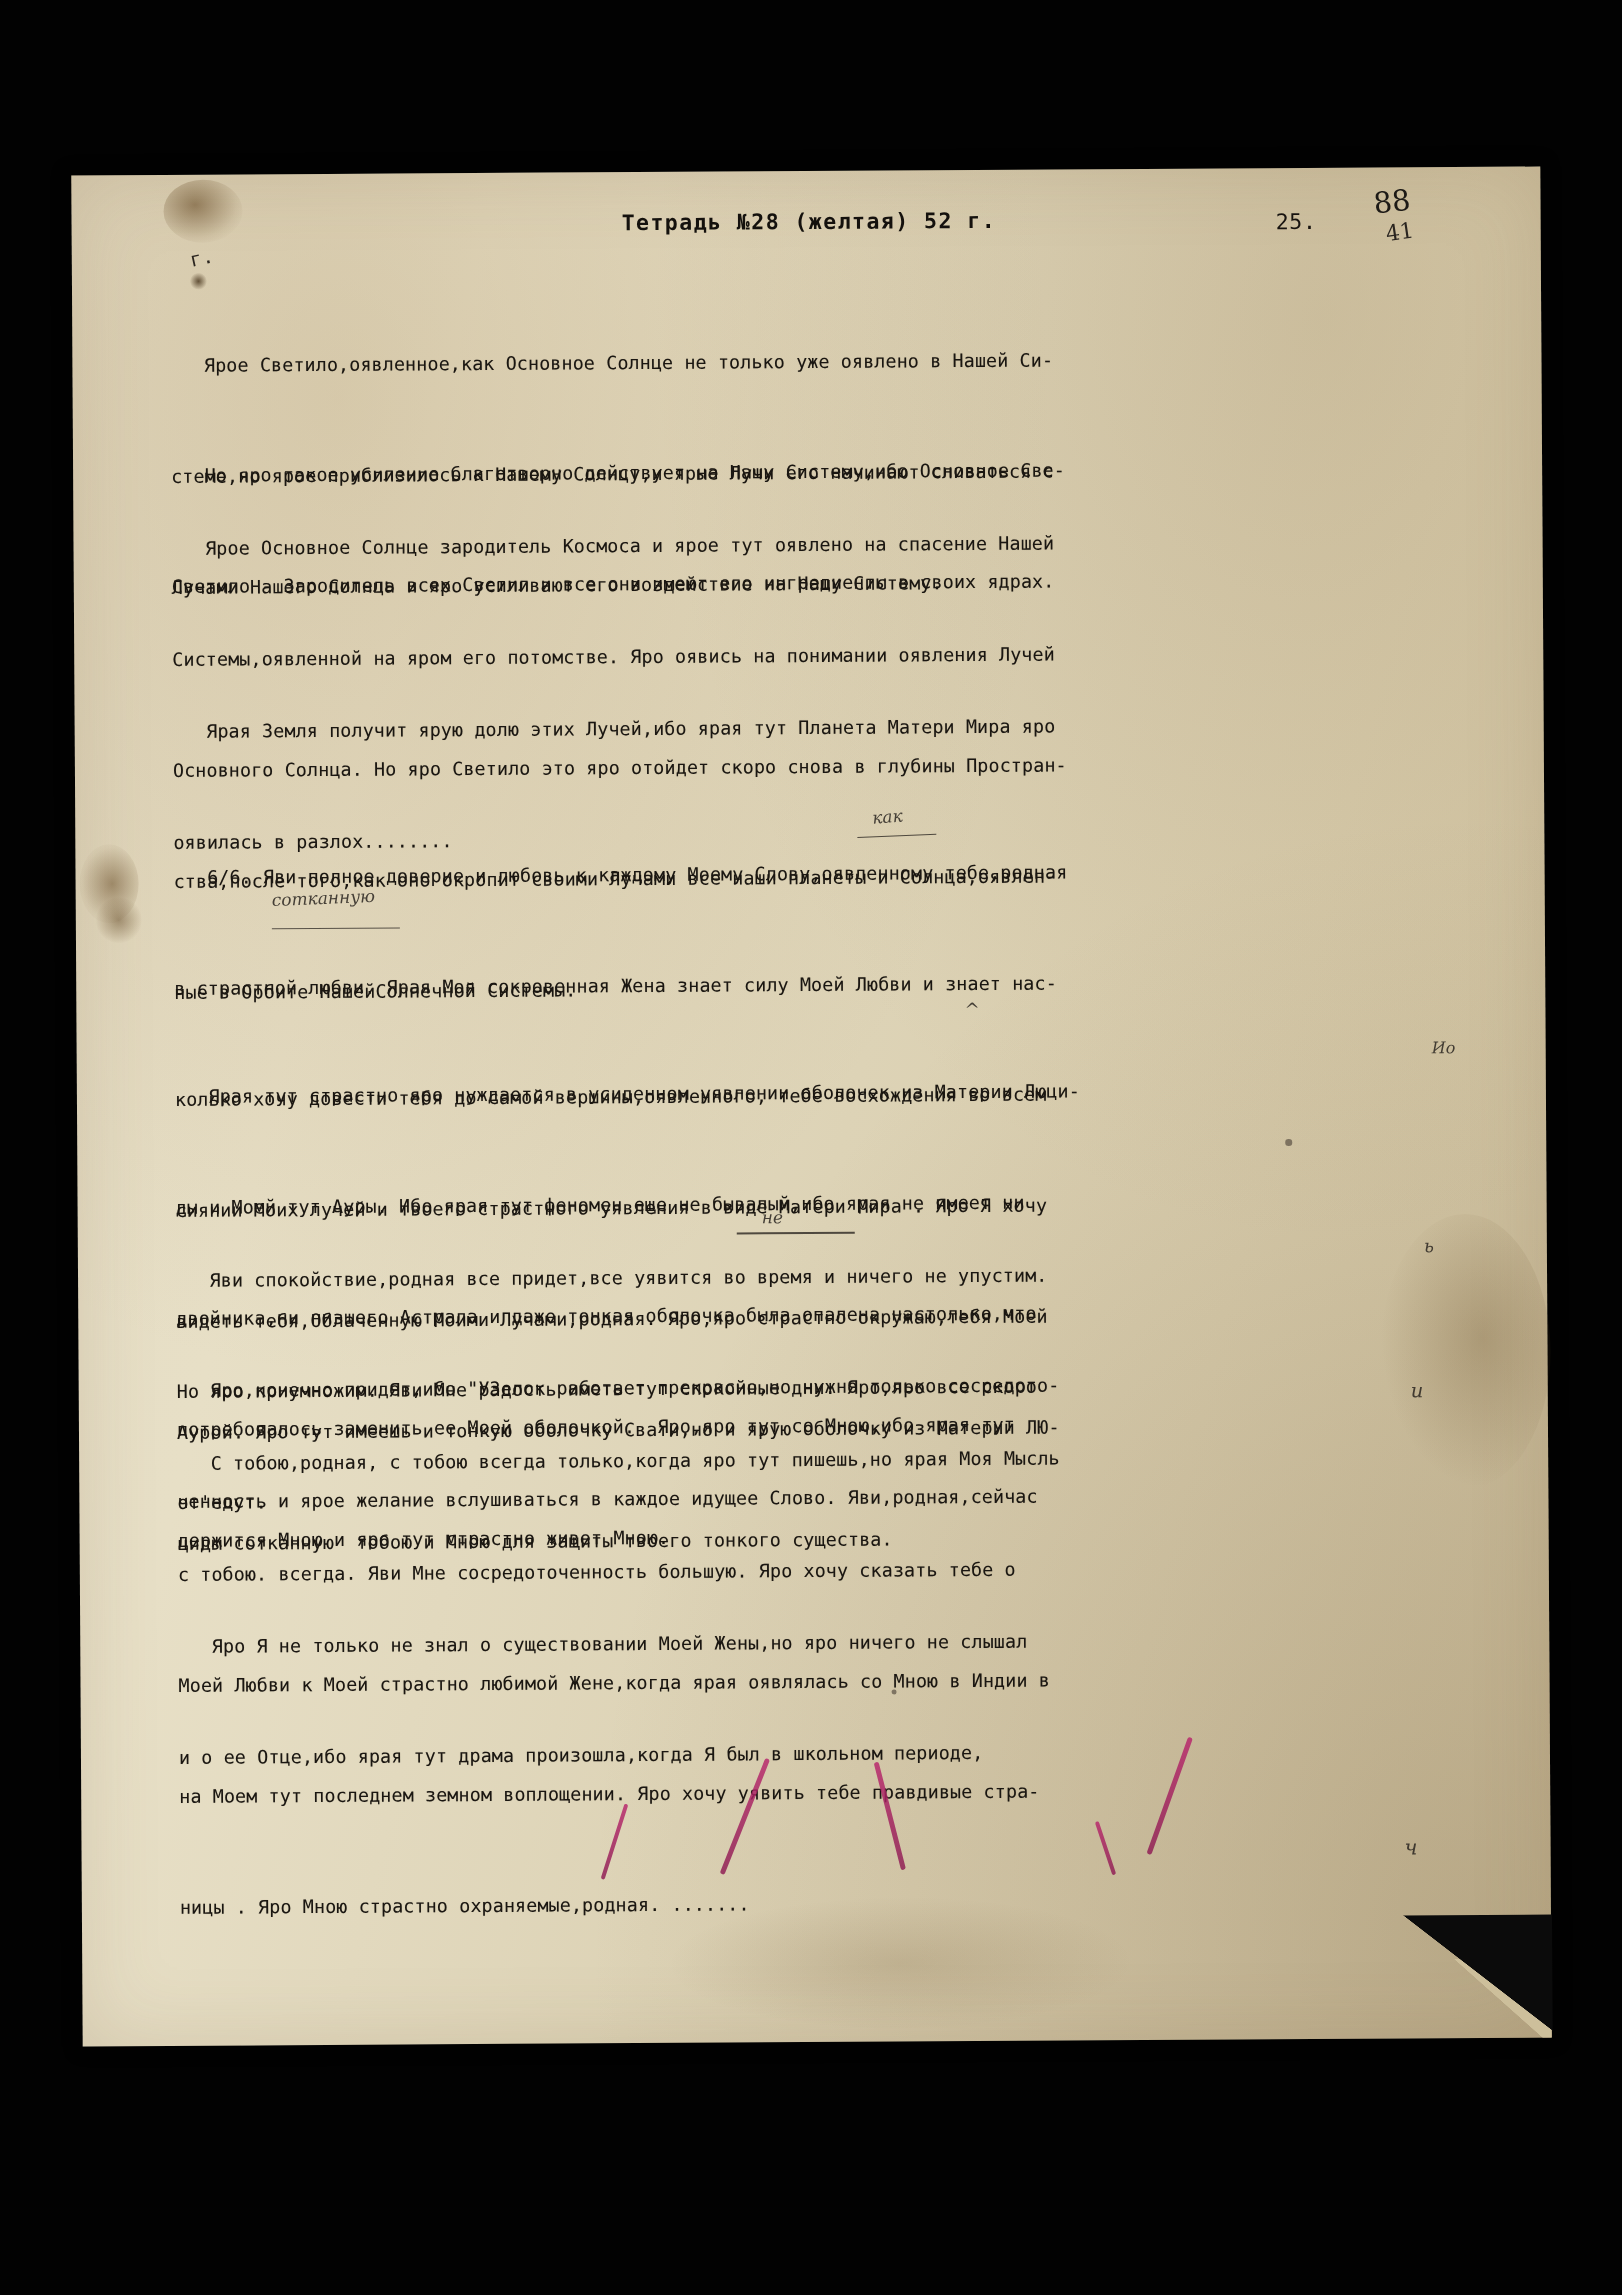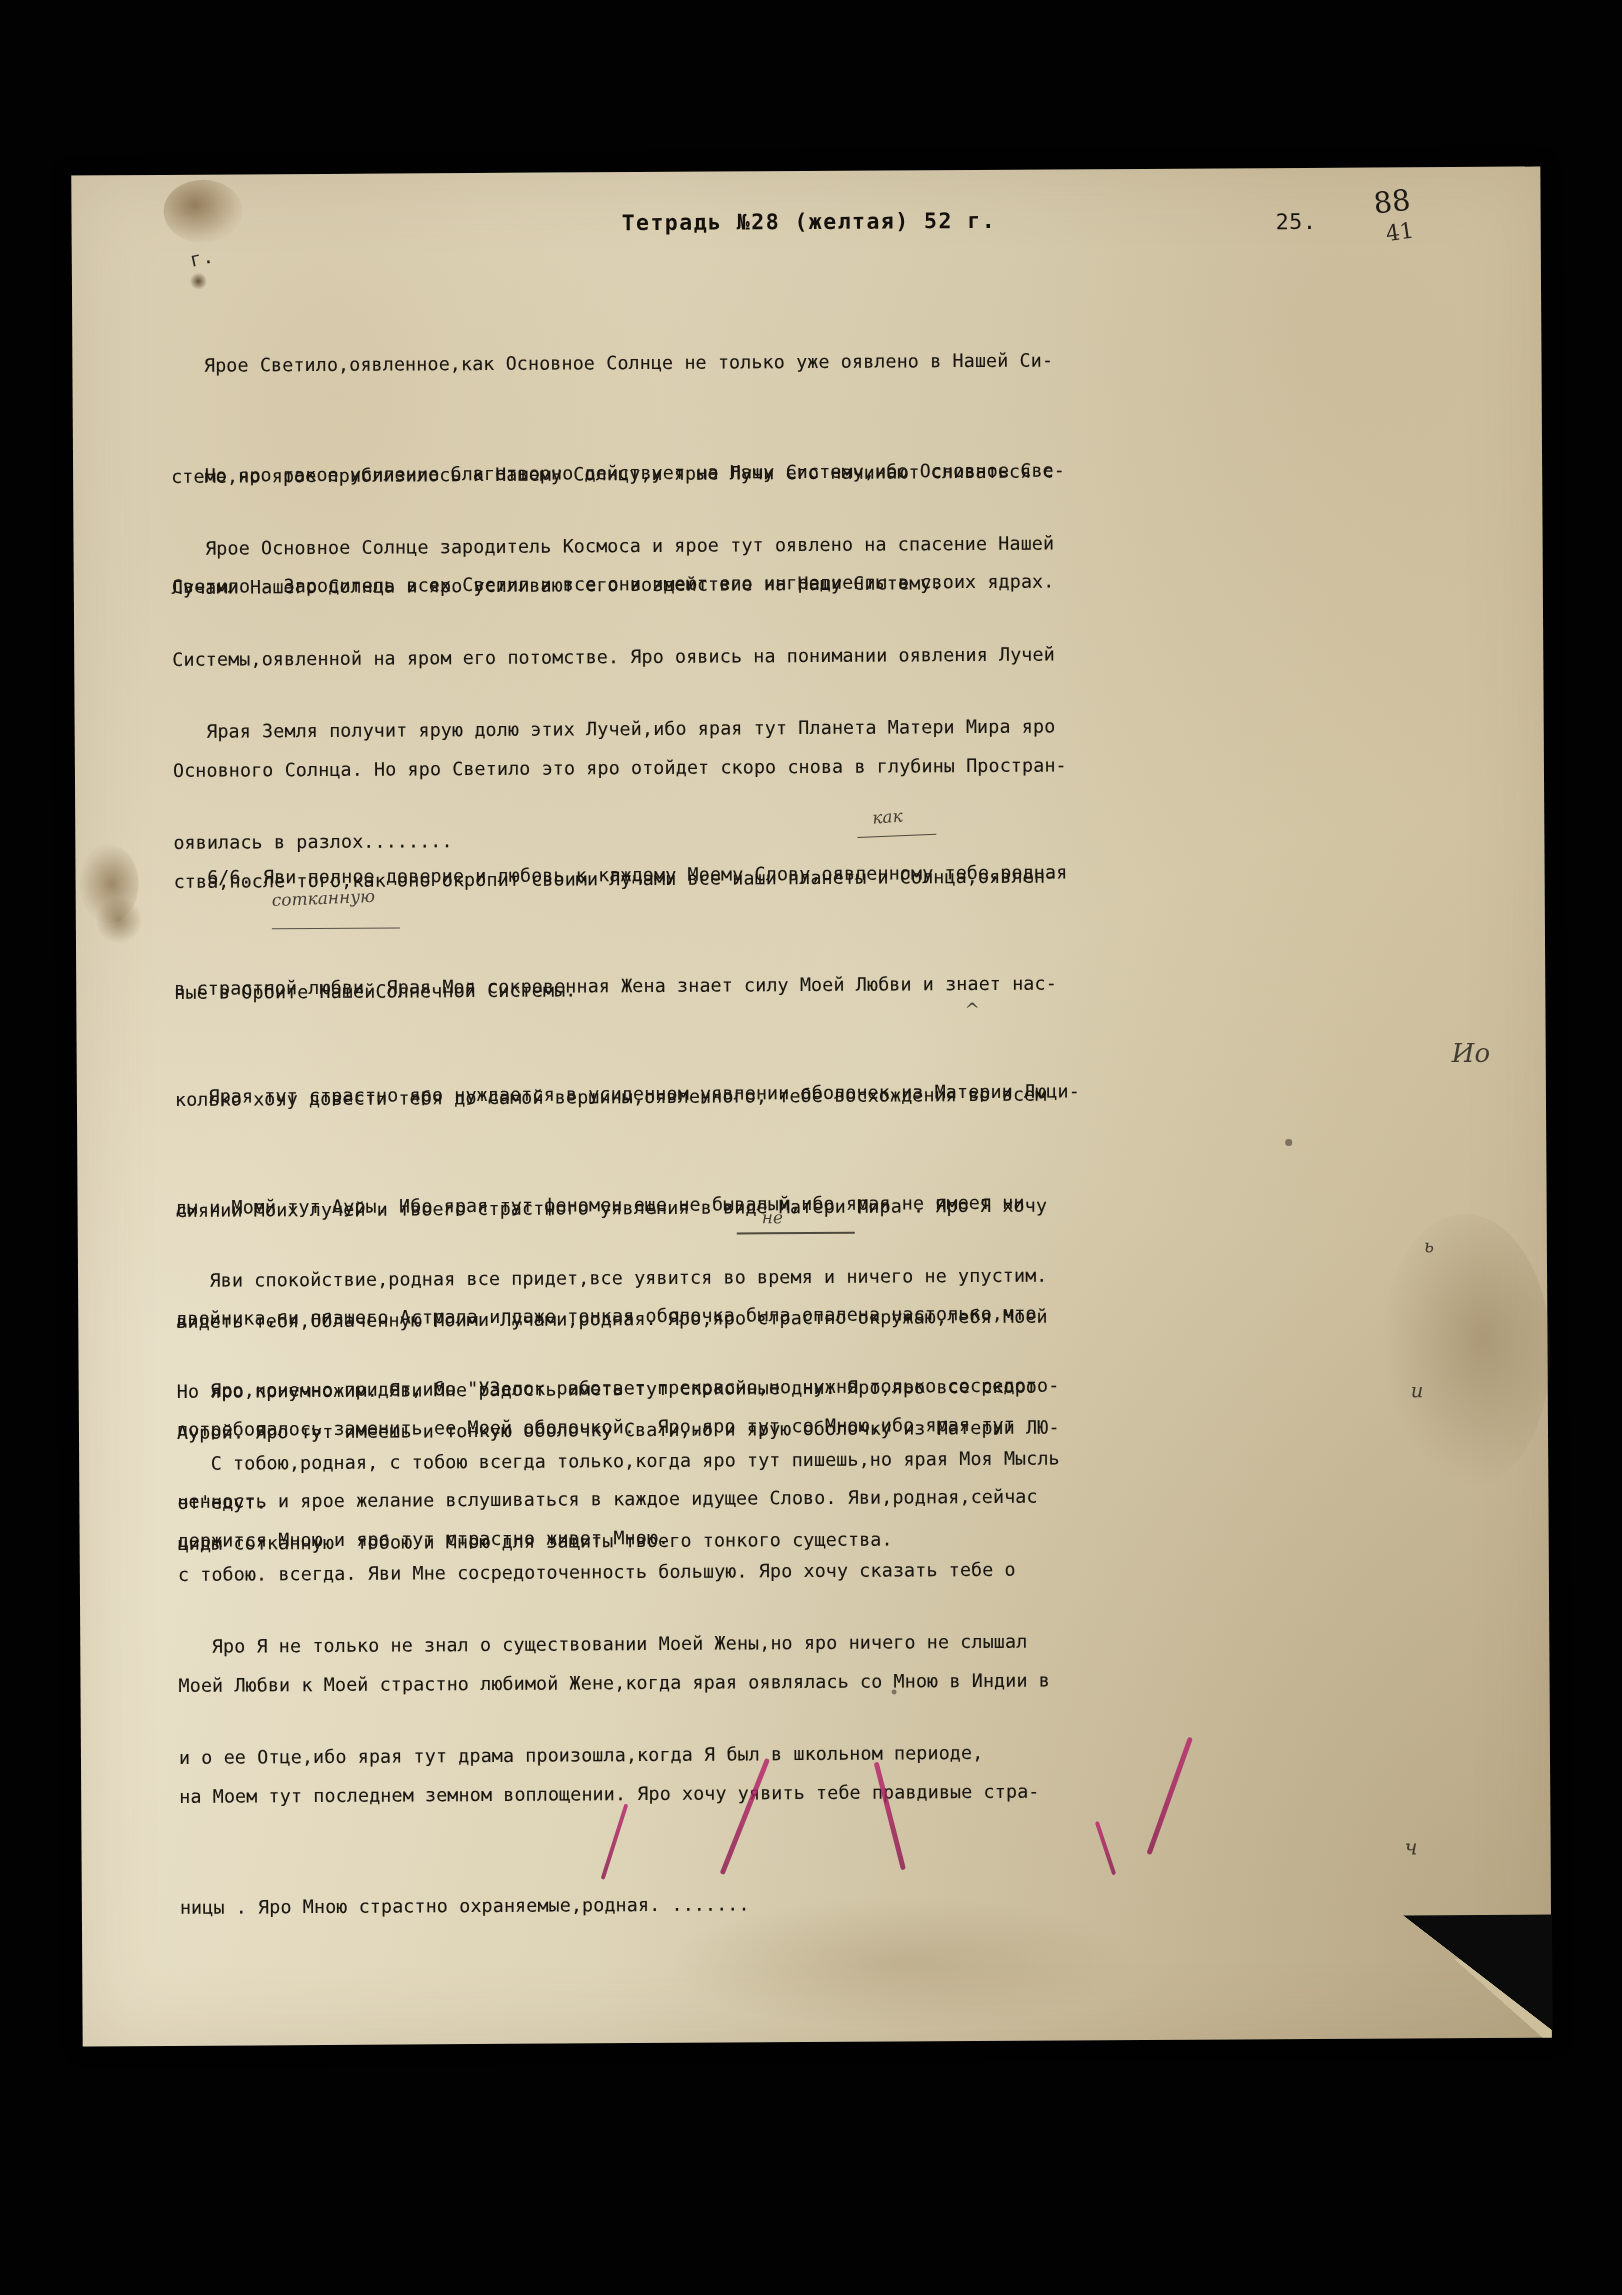--- a/index.html
+++ b/index.html
@@ -172,21 +172,21 @@
   #pencil-sotkan-strike {
     position: absolute; left: 196px; top: 754px; width: 128px; height: 1.3px;
     background: #2b2621; opacity: .75;
   }
   #pencil-ne    { left: 684px; top: 1036px; font-size: 17px; }
   #pencil-ne-underline {
     position: absolute; left: 659px; top: 1061px; width: 118px; height: 2px;
     background: #2b2621; opacity: .8;
   }
   #pencil-tut-mark { left: 888px; top: 829px; font-size: 18.3px; }
-  #pencil-no    { left: 1355px; top: 871px; font-size: 26px; margin-left: 20px; }
+  #pencil-no    { left: 1355px; top: 871px; font-size: 16px; }
   #pencil-ch    { left: 1332px; top: 1212px; font-size: 19.6px; }
   #pencil-mysl  { left: 1346px; top: 1068px; font-size: 18.3px; }
   #pencil-bottom-ch { left: 1323px; top: 1668px; font-size: 21px; }
 
   
   .ink-stroke {
     position: absolute;
     background: linear-gradient(180deg, #b8246b, #8d1a52);
     border-radius: 2.6px;
     opacity: 0.82;

